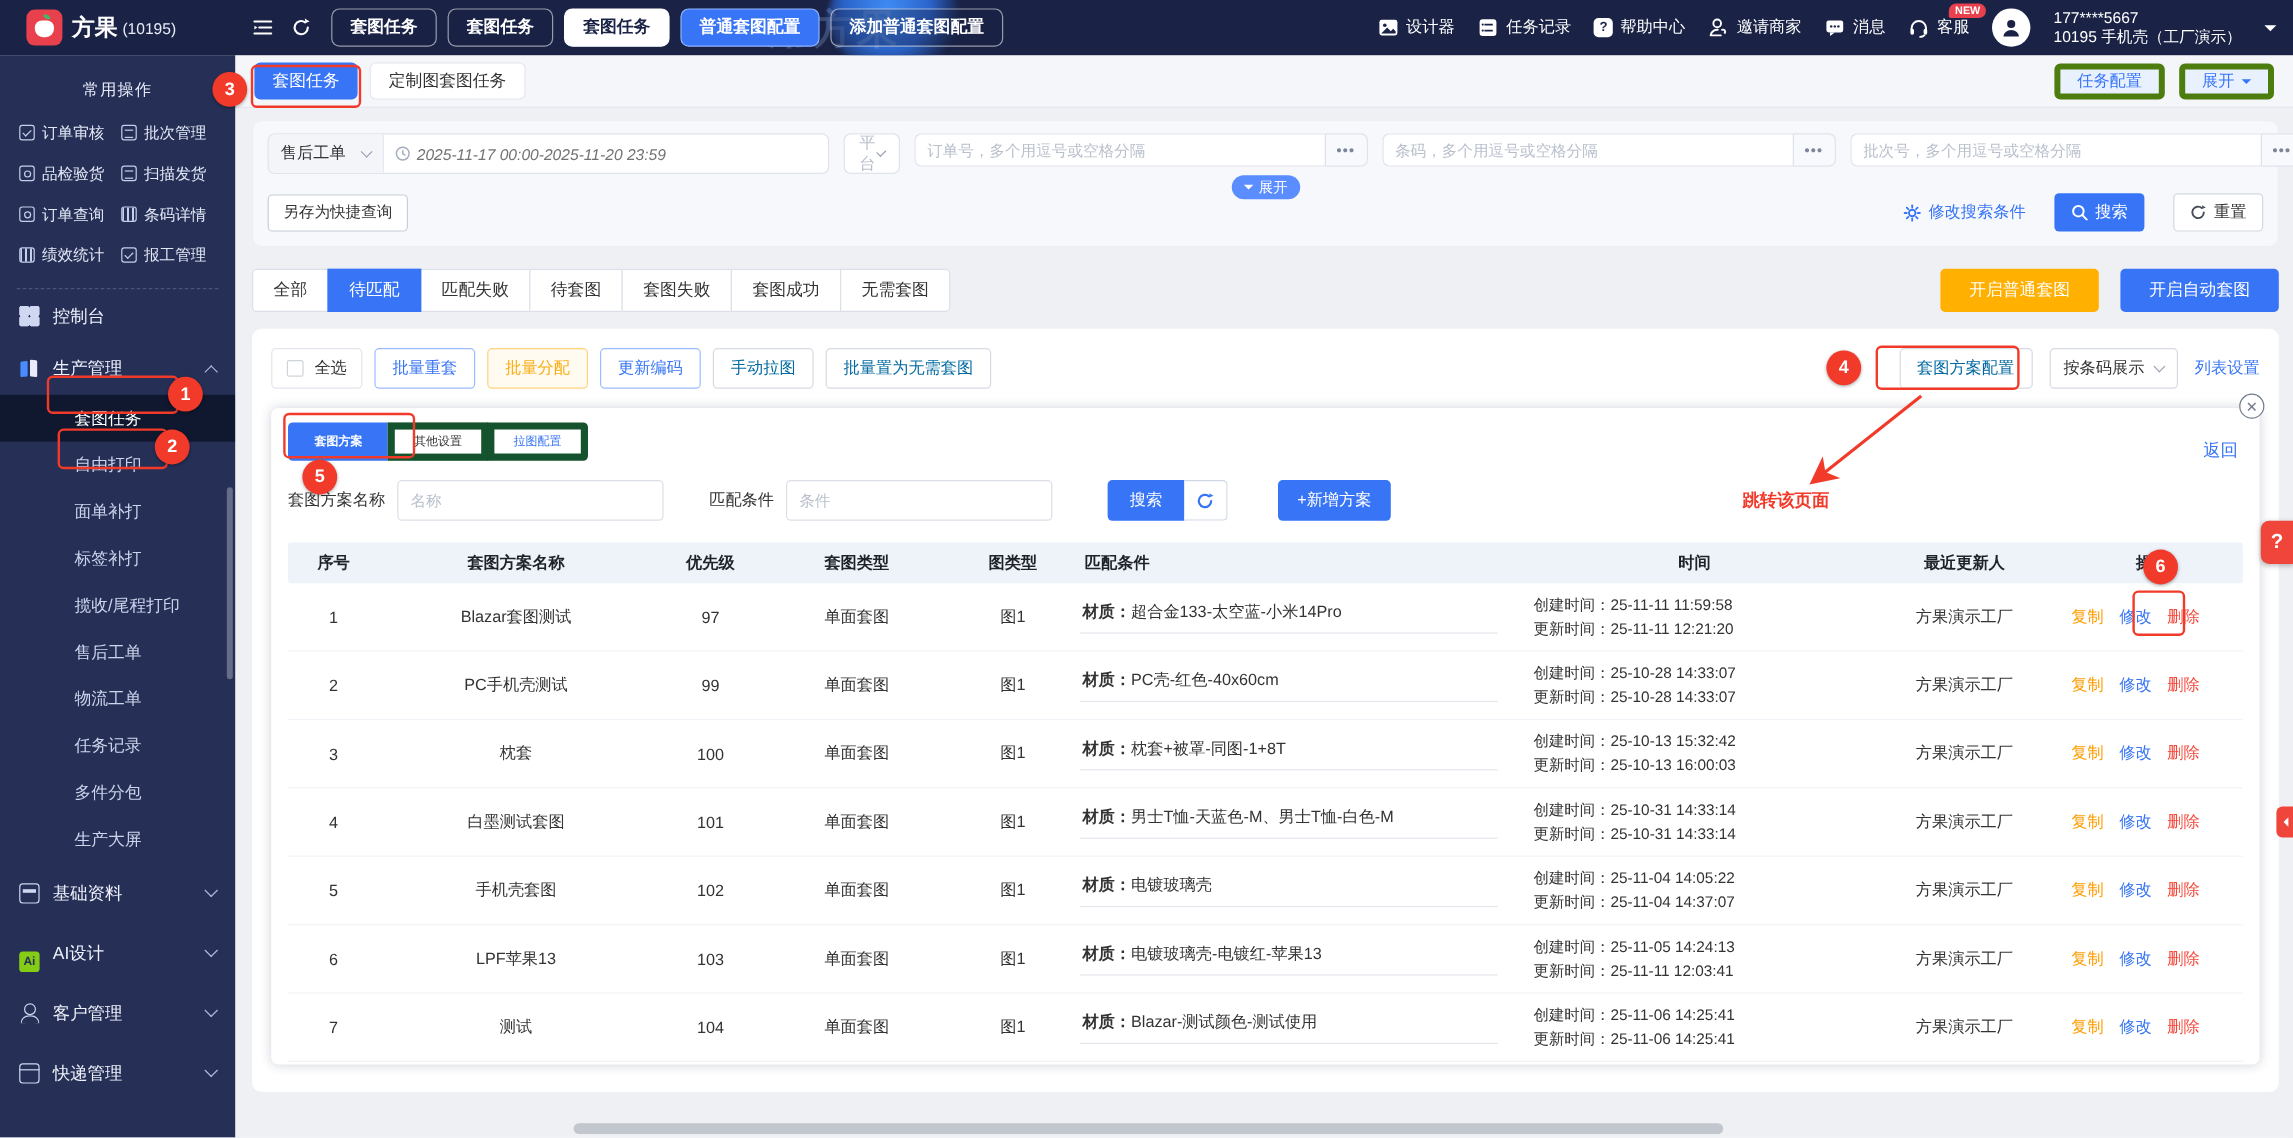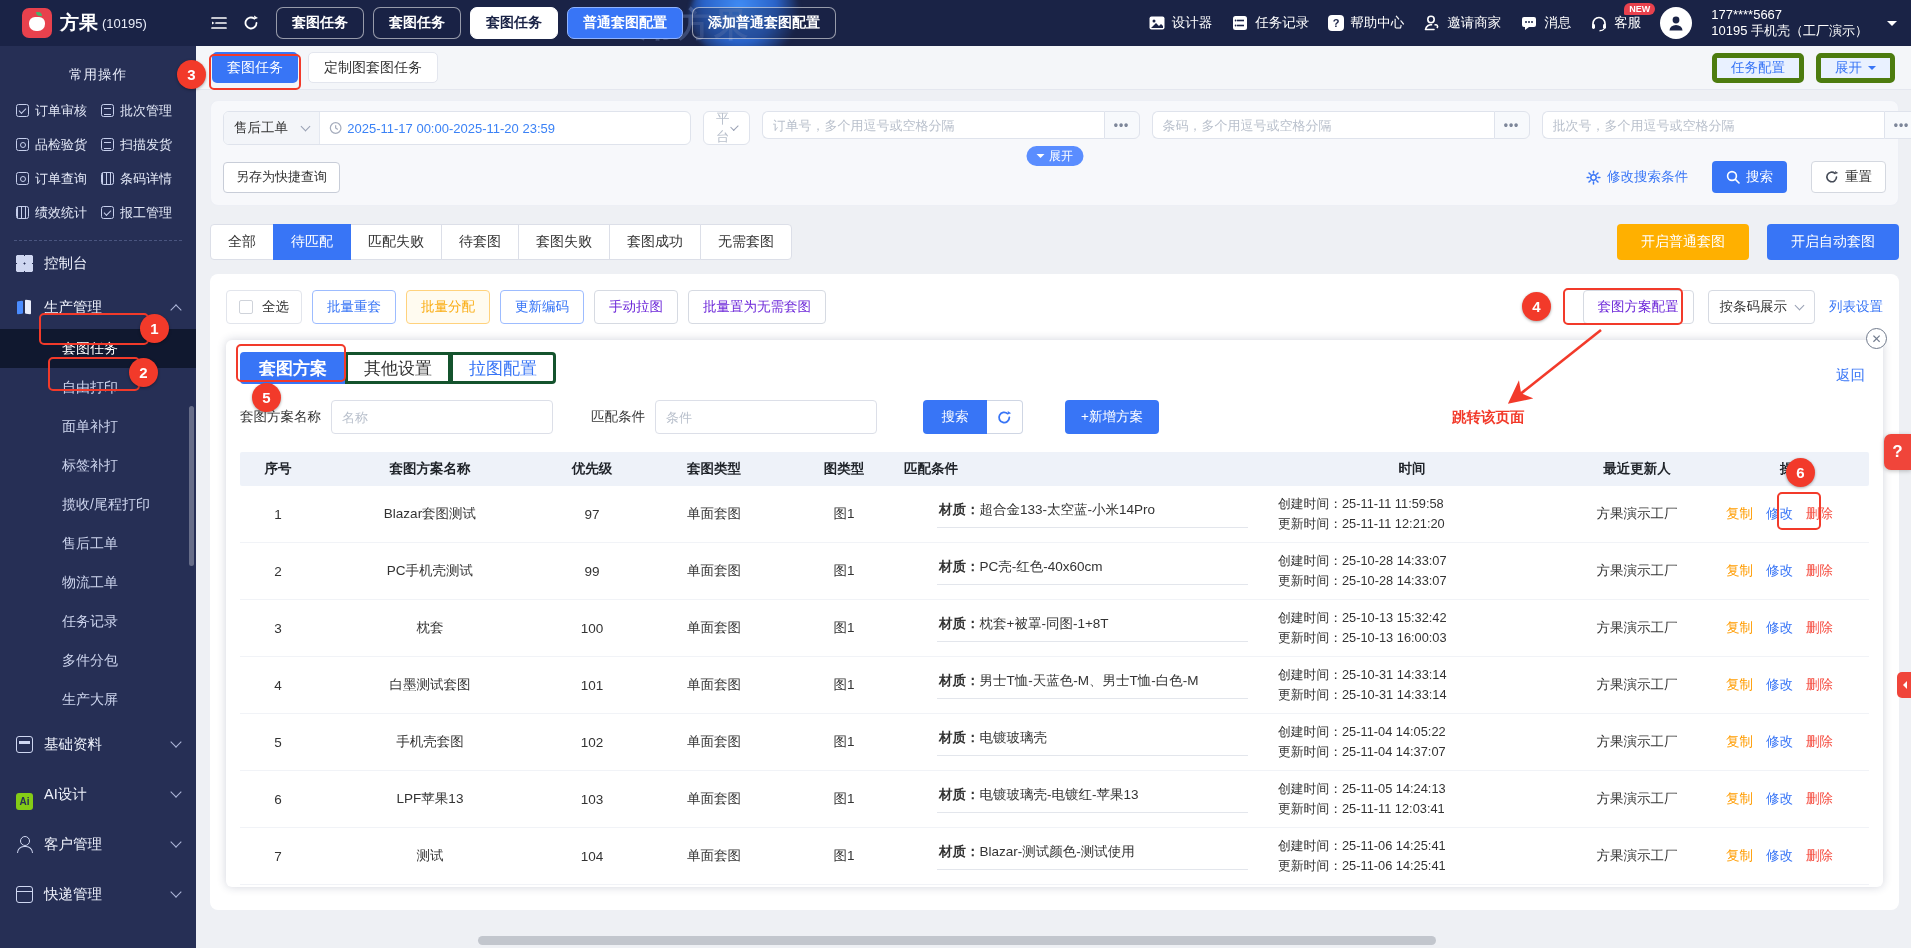--- a/index.html
+++ b/index.html
@@ -72,21 +72,21 @@
   .strip-right { margin-left:auto; display:flex; align-items:center; gap:12px; }
   .btn-lightblue { background:#e9f1ff; border:5px solid #4d7c0f; color:#3875f6; border-radius:5px; height:30px; padding:0 14px; font-size:13.5px; display:flex; align-items:center; gap:6px; }
   .caret-sm { width:0; height:0; border:4px solid transparent; border-top-color:#3875f6; margin-top:4px; }
 
   .filter-card { margin:10px 12px 0 14px; background:#f7f8fb; border:1px solid #edeff5; border-radius:8px; padding:10px 12px 12px; position:relative; }
   .f-row1 { display:flex; gap:12px; }
   .sel-time { display:flex; width:468px; height:34px; border:1px solid #dfe3ec; border-radius:6px; background:#fff; overflow:hidden; flex:none; }
   .sel-time .seg1 { background:#f3f5f9; border-right:1px solid #e4e8f0; display:flex; align-items:center; gap:14px; padding:0 10px; color:#333; font-size:13.5px; flex:none; }
   .chev-gray { width:7px; height:7px; border-right:1.4px solid #98a0b3; border-bottom:1.4px solid #98a0b3; transform:rotate(45deg); margin-top:-3px; }
   .sel-time .seg2 { display:flex; align-items:center; gap:5px; padding:0 9px; flex:1; overflow:hidden; }
-  .sel-time input { border:none; outline:none; font-size:13px; color:#3b82f6; width:100%; background:transparent; font-family:inherit; }
+  .sel-time input { border:none; outline:none; font-size:13px; color:#737373; width:100%; background:transparent; font-family:inherit;font-style:italic; }
   .sel-plain { flex:1; height:34px; border:1px solid #dfe3ec; border-radius:6px; background:#fff; display:flex; align-items:center; padding:0 12px; color:#b9c0cc; font-size:13.5px; }
   .sel-plain .chev-gray { margin-left:auto; }
   .inp-group { display:flex; width:378px; height:28px; flex:none; }
   .inp-group input { flex:1; border:1px solid #dfe3ec; border-right:none; border-radius:6px 0 0 6px; padding:0 10px; font-size:13px; color:#333; outline:none; background:#fff; font-family:inherit; min-width:0; }
   .inp-group input::placeholder, .sel-time input::placeholder { color:#b9c0cc; }
   .dots-btn { width:36px; border:1px solid #dfe3ec; background:#f7f9fc; border-radius:0 6px 6px 0; color:#7d8699; display:flex; align-items:center; justify-content:center; font-weight:bold; font-size:12px; letter-spacing:1px; }
   .f-row2 { margin-top:16px; display:flex; align-items:center; }
   .btn-plain { background:#fff; border:1px solid #c8cdd8; border-radius:4px; height:31px; padding:0 12px; font-size:13px; color:#333; display:flex; align-items:center; }
   .expand-pill { position:absolute; left:50%; transform:translateX(-50%); top:45px; background:#5a8dff; color:#fff; border-radius:10px; height:20px; padding:0 10px; font-size:12px; display:flex; align-items:center; gap:5px; }
   .expand-pill .tri { width:0; height:0; border:4px solid transparent; border-top-color:#fff; margin-top:4px; }
@@ -105,28 +105,28 @@
   .btn-orange { background:#ffb000; color:#fff; border-radius:4px; height:36px; padding:0 24px; font-size:14px; display:flex; align-items:center; }
   .btn-blue { background:#3875f6; color:#fff; border-radius:4px; height:36px; padding:0 24px; font-size:14px; display:flex; align-items:center; }
 
   .card { margin:14px 12px 0 14px; background:#fff; border-radius:8px; padding:16px; height:636px; }
   .toolbar { display:flex; align-items:center; gap:10px; }
   .chk-wrap { border:1px solid #e2e5ec; border-radius:4px; height:34px; padding:0 12px; display:flex; gap:9px; align-items:center; font-size:13.5px; color:#333; }
   .chk { width:14px; height:14px; border:1px solid #cfd3da; border-radius:2px; background:#fff; }
   .tb-btn { height:34px; padding:0 14px; border-radius:4px; font-size:13.5px; display:flex; align-items:center; background:#fff; white-space:nowrap; }
   .ob { border:1px solid #9dbcff; color:#3875f6; }
   .oo { border:1px solid #ffd27d; color:#faad14; background:#fffbf0; }
-  .od { border:1px solid #d6dae2; color:#6d28d9; }
+  .od { border:1px solid #d6dae2; color:#0369a1; }
   .tbar-right { margin-left:auto; display:flex; align-items:center; gap:14px; }
   .sel-mode { height:34px; border:1px solid #d6dae2; border-radius:4px; padding:0 11px; color:#333; display:flex; gap:9px; align-items:center; font-size:13.5px; background:#fff; }
   .link-blue { color:#3875f6; font-size:13.5px; }
 
   .inner-panel { margin-top:16px; border-radius:6px; box-shadow:0 0 10px rgba(30,40,80,.20); padding:12px 14px 2px; position:relative; background:#fff; }
   .ptabs { display:flex; }
-  .pt { height:32px; padding:0 16px; border:3px solid #14532d; margin-left:-1px; background:#fff; color:#333; font-size:17px; display:flex; align-items:center; }
+  .pt { height:32px; padding:0 16px; border:6px solid #14532d; margin-left:-1px; background:#fff; color:#333; font-size:10px; display:flex; align-items:center; }
   .pt:first-child { border-radius:4px 0 0 4px; margin-left:0; }
   .pt:last-child { border-radius:0 4px 4px 0; }
   .pt.active { background:#3875f6; color:#fff; border-color:#3875f6; font-weight:bold; }
   .pt.blue-text { color:#3875f6; }
   .back-link { position:absolute; right:18px; top:26px; color:#3875f6; font-size:14.5px; }
   .close-x { position:absolute; right:-4px; top:-12px; width:21px; height:21px; border:1.8px solid #707a8c; border-radius:50%; color:#707a8c; display:flex; align-items:center; justify-content:center; font-size:12px; font-weight:bold; background:#fff; z-index:5; }
   .psearch { display:flex; align-items:center; margin-top:16px; font-size:13.5px; color:#333; }
   .psearch label { margin-right:10px; }
   .pinput { width:222px; height:34px; border:1px solid #dcdfe8; border-radius:4px; padding:0 10px; font-size:13px; outline:none; color:#333; font-family:inherit; }
   .pinput::placeholder { color:#b9c0cc; }
@@ -136,21 +136,21 @@
   .btn-prefresh { height:34px; width:36px; border:1px solid #cfd6e4; border-left:none; border-radius:0 4px 4px 0; background:#fff; display:flex; align-items:center; justify-content:center; }
   .btn-add { margin-left:42px; height:34px; padding:0 16px; background:#3875f6; color:#fff; border-radius:4px; display:flex; align-items:center; font-size:13.5px; }
 
   .tbl { margin-top:18px; }
   .thead, .trow { display:grid; grid-template-columns:76px 228px 96px 148px 112px 368px 288px 162px 1fr; align-items:center; }
   .thead { background:#eef2f9; height:34px; font-weight:bold; font-size:13.5px; color:#1f2329; border-radius:2px; }
   .th { text-align:center; }
   .th.left { text-align:left; padding-left:4px; }
   .trow { min-height:57px; border-bottom:1px solid #f1f3f7; font-size:13.5px; color:#333; }
   .td { text-align:center; }
-  .td.cond-cell { text-align:left;margin-left:37px; }
+  .td.cond-cell { text-align:left; }
   .cond { border-bottom:1px solid #e3e6ec; padding:0 2px 8px; margin-right:20px; }
   .cond b { font-weight:bold; }
   .time-cell { font-size:12.8px; line-height:1.55; text-align:left; padding-left:10px; white-space:nowrap; }
   .acts { display:flex; gap:13px; padding-left:8px; }
   .lnk { font-size:13.5px; white-space:nowrap; }
   .lnk.o { color:#ff9c00; } .lnk.b { color:#3875f6; } .lnk.r { color:#f5483b; }
 
   
   .help-tab { position:absolute; right:0; top:434px; width:27px; height:36px; background:#f0453a; border-radius:7px 0 0 7px; color:#fff; font-weight:bold; font-size:17px; display:flex; align-items:center; justify-content:center; z-index:55; box-shadow:0 1px 4px rgba(0,0,0,.25); }
   .arrow-tab { position:absolute; right:0; top:672px; width:14px; height:26px; background:#f0453a; border-radius:5px 0 0 5px; z-index:55; display:flex; align-items:center; justify-content:center; }

